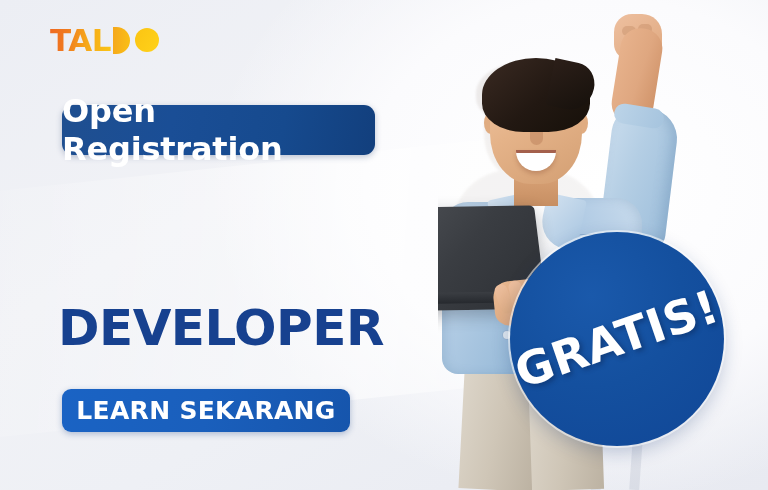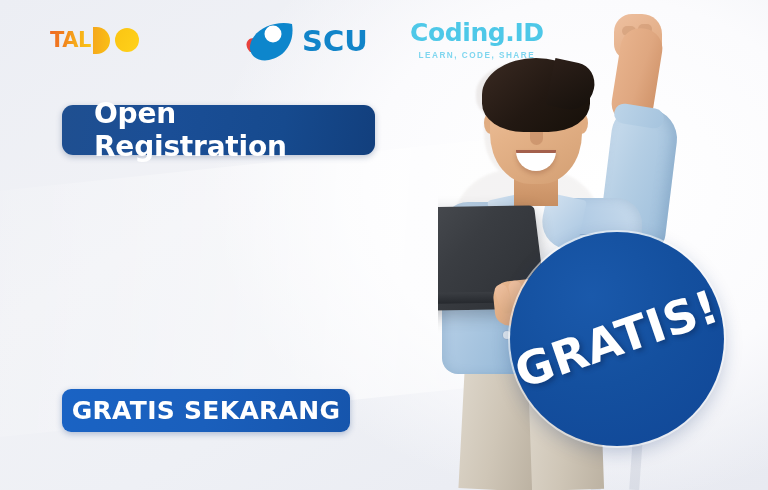--- a/index.html
+++ b/index.html
@@ -44,21 +44,21 @@
   
   .logo-taldio {
     position: absolute;
     left: 50px;
     top: 22px;
     height: 36px;
     display: flex;
     align-items: center;
   }
   .taldio-word {
-    font-size: 21px;
+    font-size: 31px;
     font-weight: 700;
     letter-spacing: -0.5px;
     line-height: 1;
     background: linear-gradient(95deg, #ef6a23 0%, #f07c1e 30%, #f6a81b 60%, #fac515 100%);
     -webkit-background-clip: text;
     background-clip: text;
     color: transparent;
     font-family: "DejaVu Sans", sans-serif;
     text-transform: uppercase;
   }
@@ -434,25 +434,24 @@
     height: 50px;
     border-radius: 11px;
     background: linear-gradient(100deg, #1f4f90 0%, #1a4e96 35%, #164a8e 70%, #123f7d 100%);
     box-shadow: 0 2px 6px rgba(20,50,100,0.28);
     display: flex;
     align-items: center;
     justify-content: center;
   }
   .badge-open span {
     color: #ffffff;
-    font-size: 28px;
+    font-size: 32px;
     font-weight: 700;
     letter-spacing: -0.2px;
     font-family: "DejaVu Sans", sans-serif;
-    margin-left: 32px;
   }
 
   .h-bootcamp {
     position: absolute;
     left: 58px;
     top: 178px;
     font-size: 49px;
     font-weight: 400;
     color: #24262b;
     letter-spacing: -1px;
@@ -597,45 +596,31 @@
   </div>
 
   <div class="logo-row">
 
     <div class="logo-taldio">
       <span class="taldio-word">TAL</span>
         <span class="taldio-d"></span>
         <span class="taldio-dot"></span>
     </div>
 
-    <div class="logo-scu">
-      <span class="scu-mark">
-        <svg width="58" height="46" viewBox="0 0 58 46">
-          <path d="M10 34 C4 28 6 20 14 20 C20 20 23 26 22 34 Z" fill="#e8413c"></path>
-          <path d="M14 38 C10 30 16 24 24 26 C29 28 28 36 24 40 Z" fill="#6ec04a"></path>
-          <path d="M52 6 C34 2 12 12 10 28 C9 38 18 44 29 42 C45 39 55 24 52 6 Z" fill="#0d86cc"></path>
-          <circle cx="33" cy="16" r="8.5" fill="#ffffff"></circle>
-        </svg>
-      </span>
-      <span class="scu-word">SCU</span>
-    </div>
-
-    <div class="logo-coding">
-      <div class="coding-word">Coding.ID</div>
-      <div class="coding-tag">LEARN, CODE, SHARE</div>
-    </div>
+
 
   </div>
 
   <div class="badge-open">
     <span>Open Registration</span>
   </div>
 
+  <div class="h-dev">DEVELOPER</div>
 
   <button class="btn-daftar">
-    <span>GRATIS SEKARANG</span>
+    <span>LEARN SEKARANG</span>
   </button>
 
   <div class="gratis">
     <span>GRATIS!</span>
   </div>
 
 </div>
 
 </body></html>

